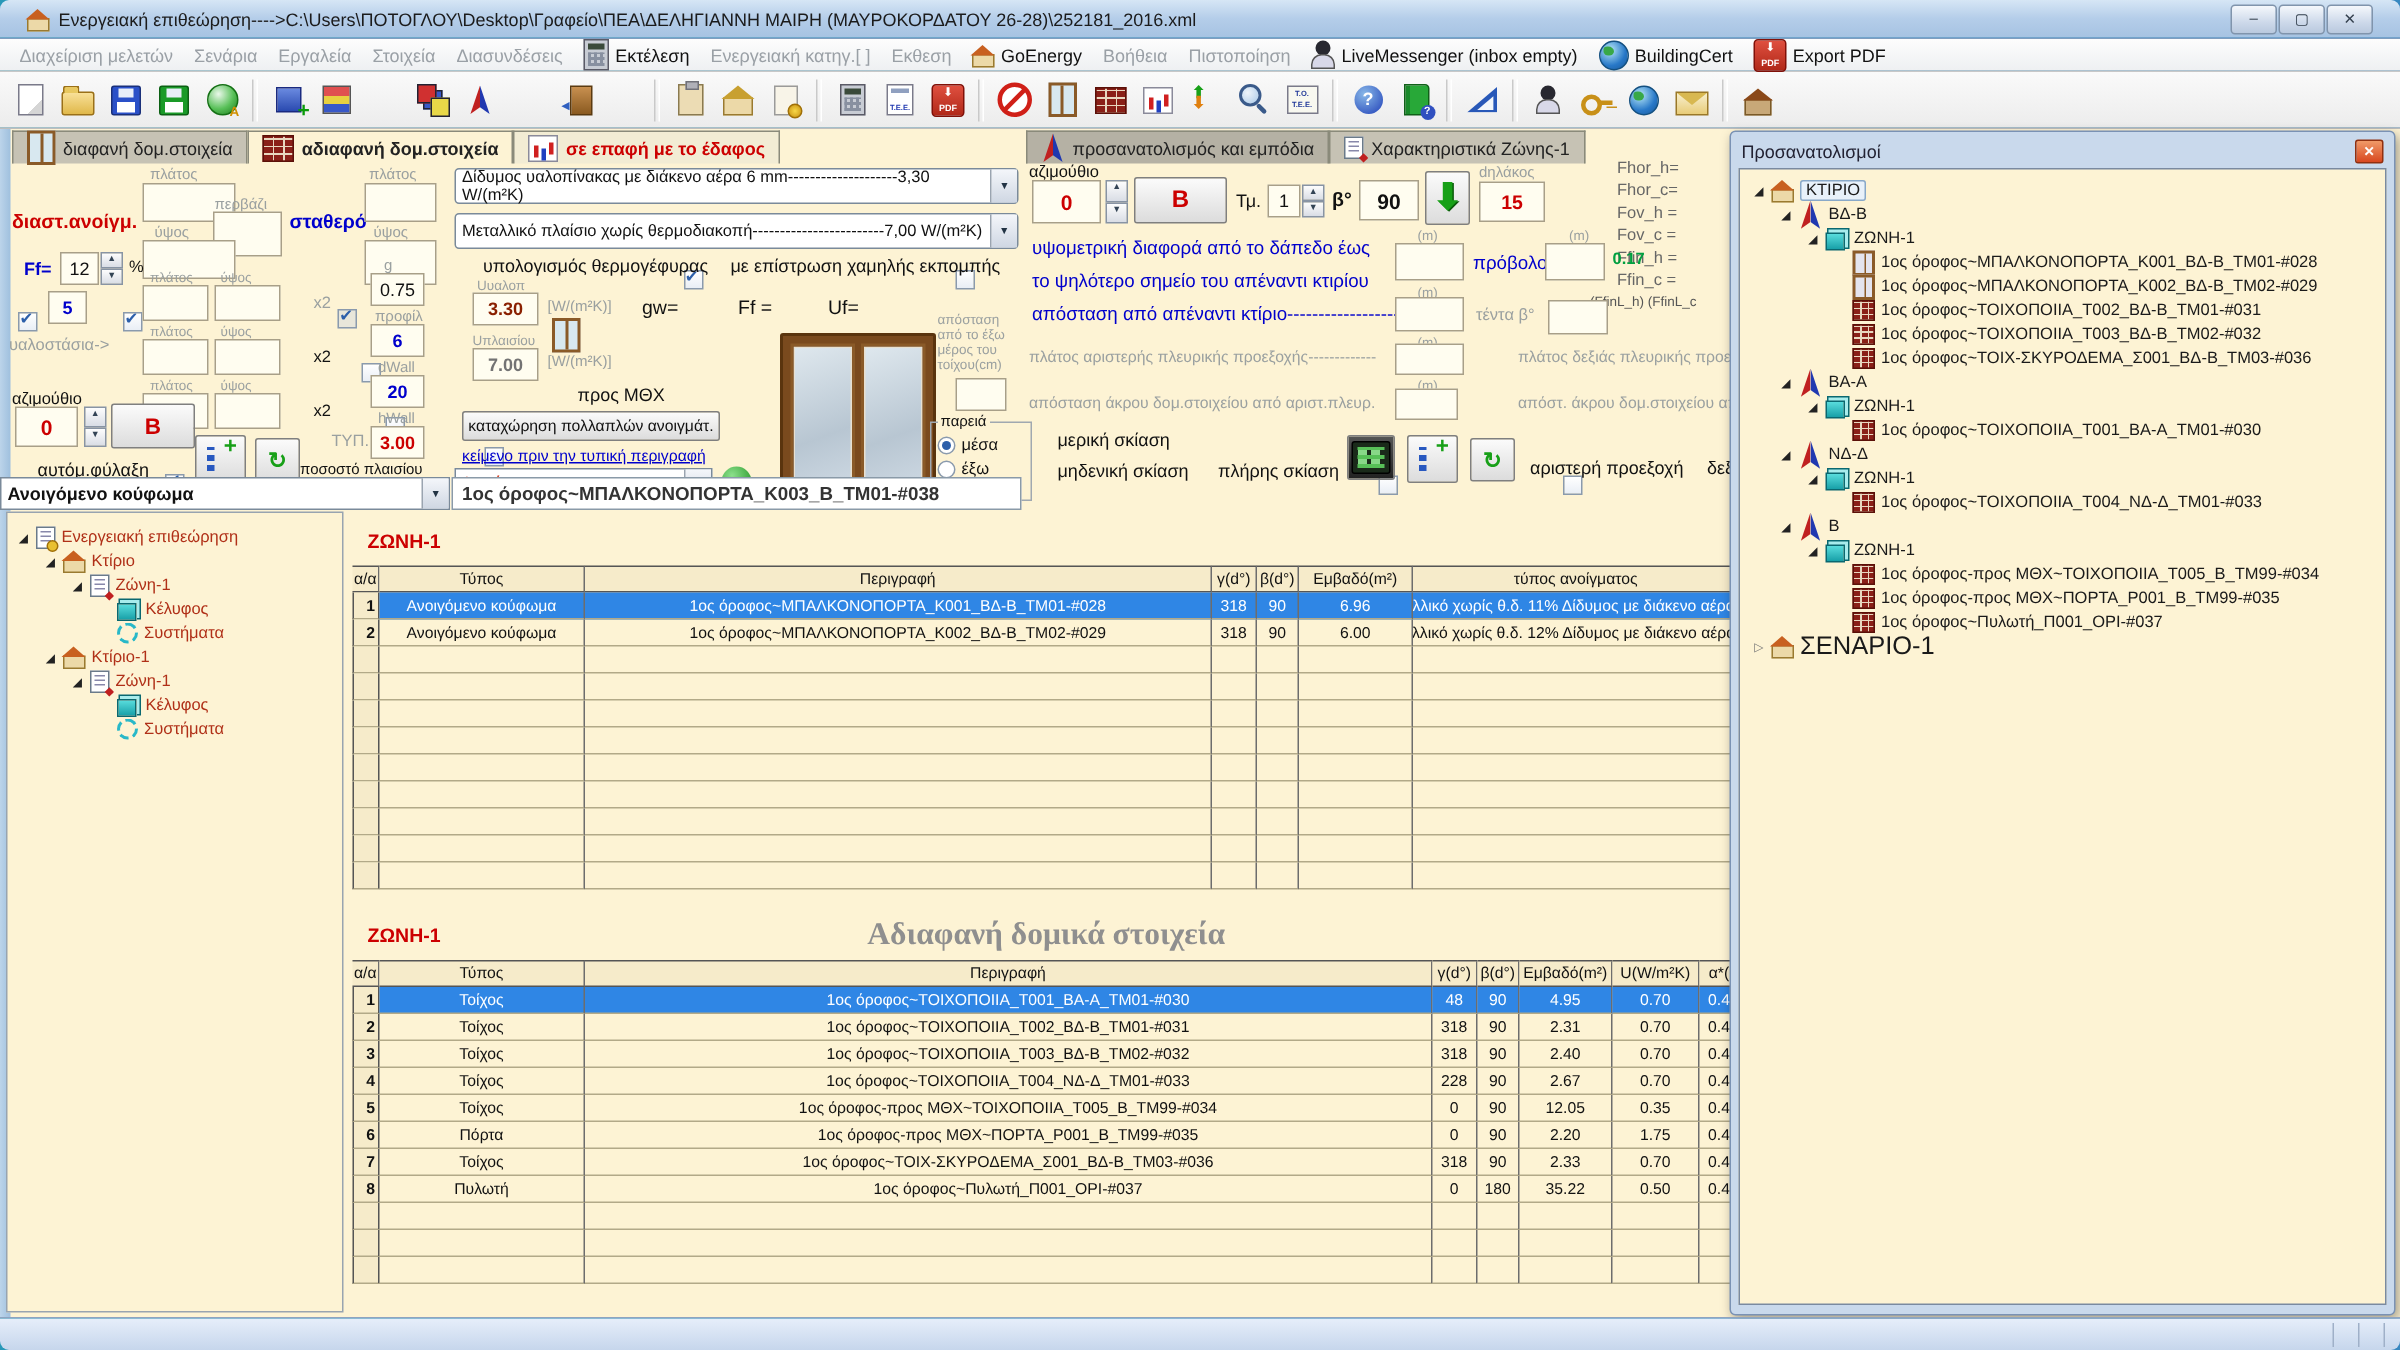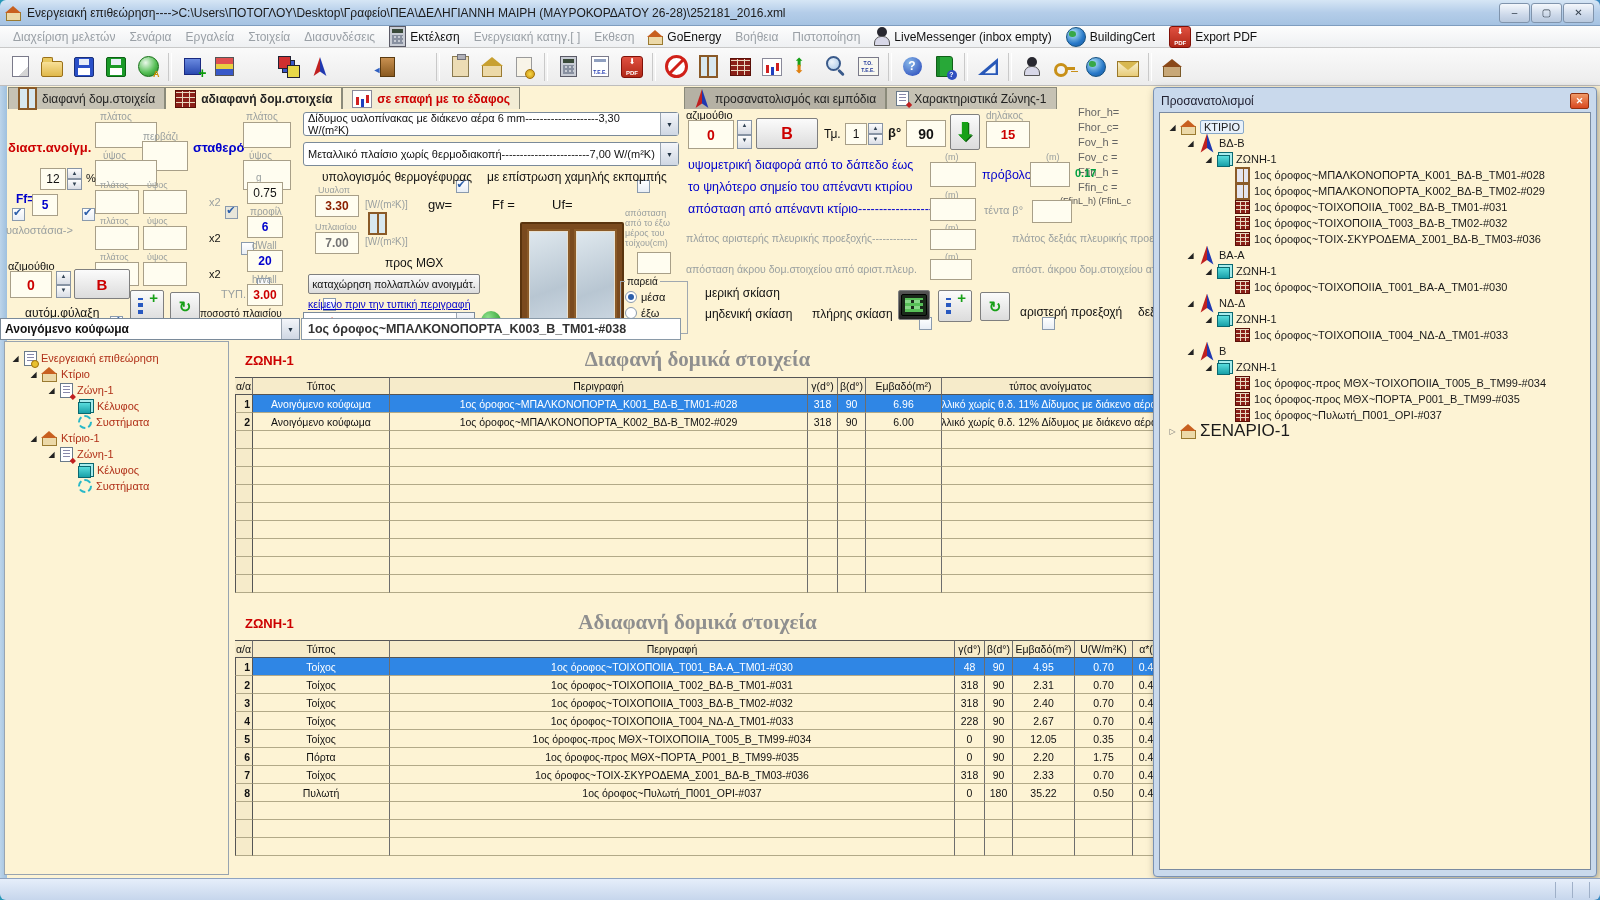--- a/index.html
+++ b/index.html
@@ -1,19 +1,19 @@
 <!DOCTYPE html>
 <html><head>
 <meta charset="utf-8">
 <style>
   html,body{margin:0;padding:0;background:linear-gradient(90deg,#2898b8,#3888c0);font-family:"Liberation Sans",sans-serif;}
   #win{position:relative;width:1600px;height:900px;overflow:hidden;font-size:11px;color:#111;}
   .abs{position:absolute;}
   
-  #titlebar{left:0;top:0;width:1600px;height:26px;background:linear-gradient(#d6e6f5,#b4cde9 50%,#a6c3e2);border-bottom:1px solid #7f9dbf;border-radius:6px 6px 0 0;display:flex;align-items:center;padding:0 6px;box-sizing:border-box;}
+  #titlebar{left:0;top:0;width:1600px;height:26px;background:linear-gradient(#d6e6f5,#b4cde9 50%,#a6c3e2);border-bottom:1px solid #7f9dbf;border-radius:6px 6px 0 0;display:flex;align-items:center;padding:0 18px;box-sizing:border-box;}
   #titlebar .ttl{font-size:12px;color:#1b1b1b;margin-left:6px;white-space:nowrap;overflow:hidden;}
   .wbtns{margin-left:auto;display:flex;gap:1px;}
   .wbtn{width:29px;height:18px;background:linear-gradient(#f5f8fc,#cdd9ea 60%,#b9c9de);border:1px solid #8094ac;border-radius:3px;display:flex;align-items:center;justify-content:center;font-size:10px;color:#34404e;}
   
   #menubar{left:0;top:26px;width:1600px;height:22px;background:linear-gradient(#fdfdfd,#eef0f2);border-bottom:1px solid #c8c8c8;display:flex;align-items:center;padding-left:6px;box-sizing:border-box;}
   .mitem{padding:2px 7px;display:flex;align-items:center;gap:4px;white-space:nowrap;font-size:12px;}
   .mitem.off{color:#9aa0a6;}
   .mitem.on{color:#111;}
   
   #toolbar{left:0;top:48px;width:1600px;height:38px;background:linear-gradient(#fafafa,#ececec);border-bottom:1px solid #bdbdbd;display:flex;align-items:center;padding-left:4px;box-sizing:border-box;}
@@ -382,21 +382,21 @@
   <div class="fld" style="left:142px;top:141px;width:46px;height:30px;"></div>
   <div class="lbl red" style="left:8px;top:140px;font-size:13px;">διαστ.ανοίγμ.</div>
   <div class="lbl blueb" style="left:193px;top:140px;font-size:13px;">σταθερό</div>
   <div class="lbl grey" style="left:103px;top:150px;font-size:10px;">ύψος</div>
   <div class="fld" style="left:95px;top:160px;width:62px;height:26px;"></div>
   <div class="lbl grey" style="left:246px;top:111px;font-size:10px;">πλάτος</div>
   <div class="fld" style="left:243px;top:122px;width:48px;height:26px;"></div>
   <div class="lbl grey" style="left:249px;top:150px;font-size:10px;">ύψος</div>
   <div class="fld" style="left:243px;top:160px;width:48px;height:30px;"></div>
 
-  <div class="lbl blueb" style="left:16px;top:172px;font-size:12px;margin-top:20px;">Ff=</div>
+  <div class="lbl blueb" style="left:16px;top:172px;font-size:12px;">Ff=</div>
   <div class="fld" style="left:40px;top:168px;width:26px;height:22px;">12</div>
   <div class="spin" style="left:67px;top:168px;height:22px;">
       <b>▲</b>
       <b>▼</b>
     </div>
   <div class="lbl" style="left:86px;top:172px;">%</div>
 
   <span class="cb on abs" style="left:12px;top:198px;"></span>
   <div class="fld blueb" style="left:32px;top:194px;width:26px;height:22px;">5</div>
   <span class="cb on abs" style="left:66px;top:198px;"></span>
@@ -638,21 +638,20 @@
         <span class="tmark"></span>
         <span class="ti ic-systems"></span>
         <span style="color: rgb(176, 48, 24); font-size: 11px;">Συστήματα</span>
       </div>
     </div>
 
   
   <div id="t1" style="position: absolute; left: 235px; top: 345px; width: 925px; background: transparent;">
       <div style="position: relative; height: 32px;">
         <span class="ztitle" style="position: absolute; left: 10px; top: 8px;">ΖΩΝΗ-1</span>
-        <span class="ttitle" style="position: absolute; left: 0px; right: 0px; top: 2px; text-align: center;">Διαφανή δομικά στοιχεία</span>
       </div>
       <div class="trow">
         <div class="tcell hdr" style="width: 18px; flex: 0 0 18px;">α/α</div>
         <div class="tcell hdr" style="width: 137px; flex: 0 0 137px;">Τύπος</div>
         <div class="tcell hdr" style="width: 418px; flex: 0 0 418px;">Περιγραφή</div>
         <div class="tcell hdr" style="width: 30px; flex: 0 0 30px;">γ(d°)</div>
         <div class="tcell hdr" style="width: 28px; flex: 0 0 28px;">β(d°)</div>
         <div class="tcell hdr" style="width: 76px; flex: 0 0 76px;">Εμβαδό(m²)</div>
         <div class="tcell hdr" style="width: 218px; flex: 0 0 218px;">τύπος ανοίγματος</div>
       </div>

